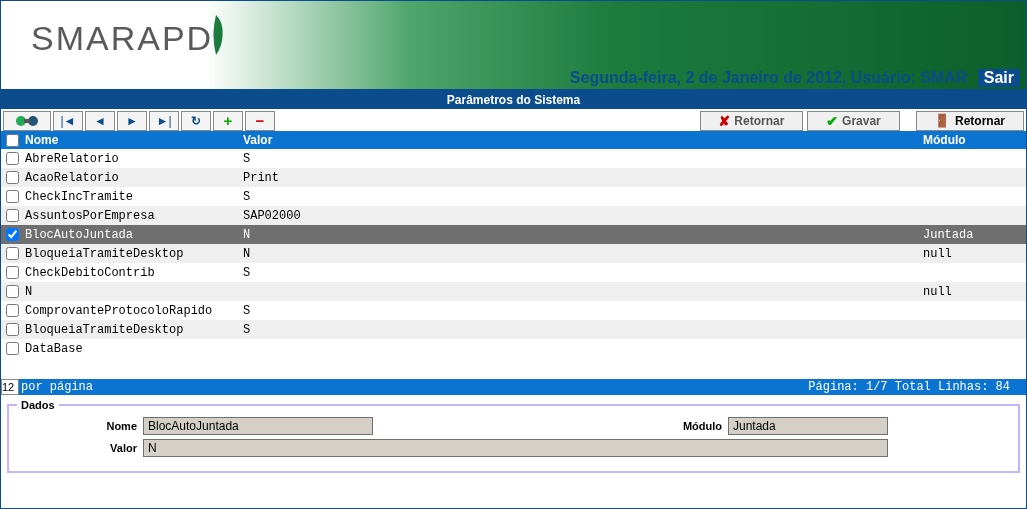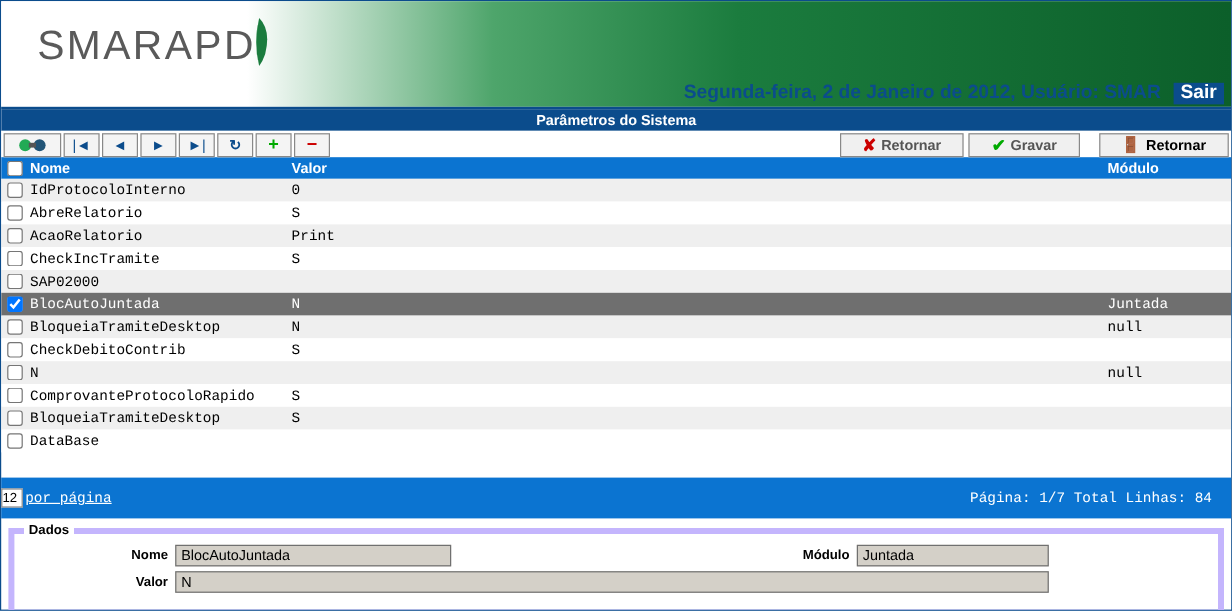--- a/index.html
+++ b/index.html
@@ -128,40 +128,40 @@
   .row .col-chk input { }
   .hscroll {
     height: 17px;
     overflow-x: scroll;
     overflow-y: hidden;
     margin-top: 4px;
   }
   .hscroll-inner { width: 200%; height:1px; }
   .pager {
     display:flex;
-    height: 34px;
+    height: 16px;
     background: #0b74d1;
     color:#fff;
     font-family: "Courier New", monospace;
     font-size: 12px;
     align-items: center;
   }
   .pager input.pp {
     width: 18px; height: 16px;
     font-size: 11px;
     text-align: left;
     border: 1px solid #888;
   }
-  .pager .pp-label { margin-left: 2px; text-decoration: underline; cursor:pointer;}
+  .pager .pp-label { margin-left: 2px; cursor:pointer;}
   .pager .spacer2 { flex:1; }
   .pager .pg-info { margin-right: 16px; }
   fieldset.dados {
     margin: 4px 6px;
-    border: 5px solid #c4b5fd;
-    padding: 6px 15px 10px 8px;
+    border: 2px solid #c4b5fd;
+    padding: 6px 4px 10px 8px;
   }
   fieldset.dados legend {
     font-weight: bold;
     font-size: 11px;
     padding: 0 4px;
   }
   .form-row {
     display: flex;
     align-items: center;
     margin-bottom: 4px;
@@ -241,28 +241,20 @@
 <div class="grid-head">
   <div class="col-chk">
       <input type="checkbox" style="">
     </div>
   <div class="col-nome">Nome</div>
   <div class="col-valor">Valor</div>
   <div class="col-mod">Módulo</div>
 </div>
 
 <div class="grid-body" id="grid-body">
-    <div class="row even">
-      <div class="col-chk">
-        <input type="checkbox" style="">
-      </div>
-      <div class="col-nome">IdProtocoloInterno</div>
-      <div class="col-valor">0</div>
-      <div class="col-mod"></div>
-    </div>
     <div class="row odd">
       <div class="col-chk">
         <input type="checkbox" style="">
       </div>
       <div class="col-nome">AbreRelatorio</div>
       <div class="col-valor">S</div>
       <div class="col-mod"></div>
     </div>
     <div class="row even">
       <div class="col-chk">
@@ -277,20 +269,21 @@
         <input type="checkbox" style="">
       </div>
       <div class="col-nome">CheckIncTramite</div>
       <div class="col-valor">S</div>
       <div class="col-mod"></div>
     </div>
     <div class="row even">
       <div class="col-chk">
         <input type="checkbox" style="">
       </div>
+      <div class="col-nome">AssuntosPorEmpresa</div>
       <div class="col-mod">SAP02000</div>
     </div>
     <div class="row sel">
       <div class="col-chk">
         <input type="checkbox" checked="" style="">
       </div>
       <div class="col-nome">BlocAutoJuntada</div>
       <div class="col-valor">N</div>
       <div class="col-mod">Juntada</div>
     </div>

